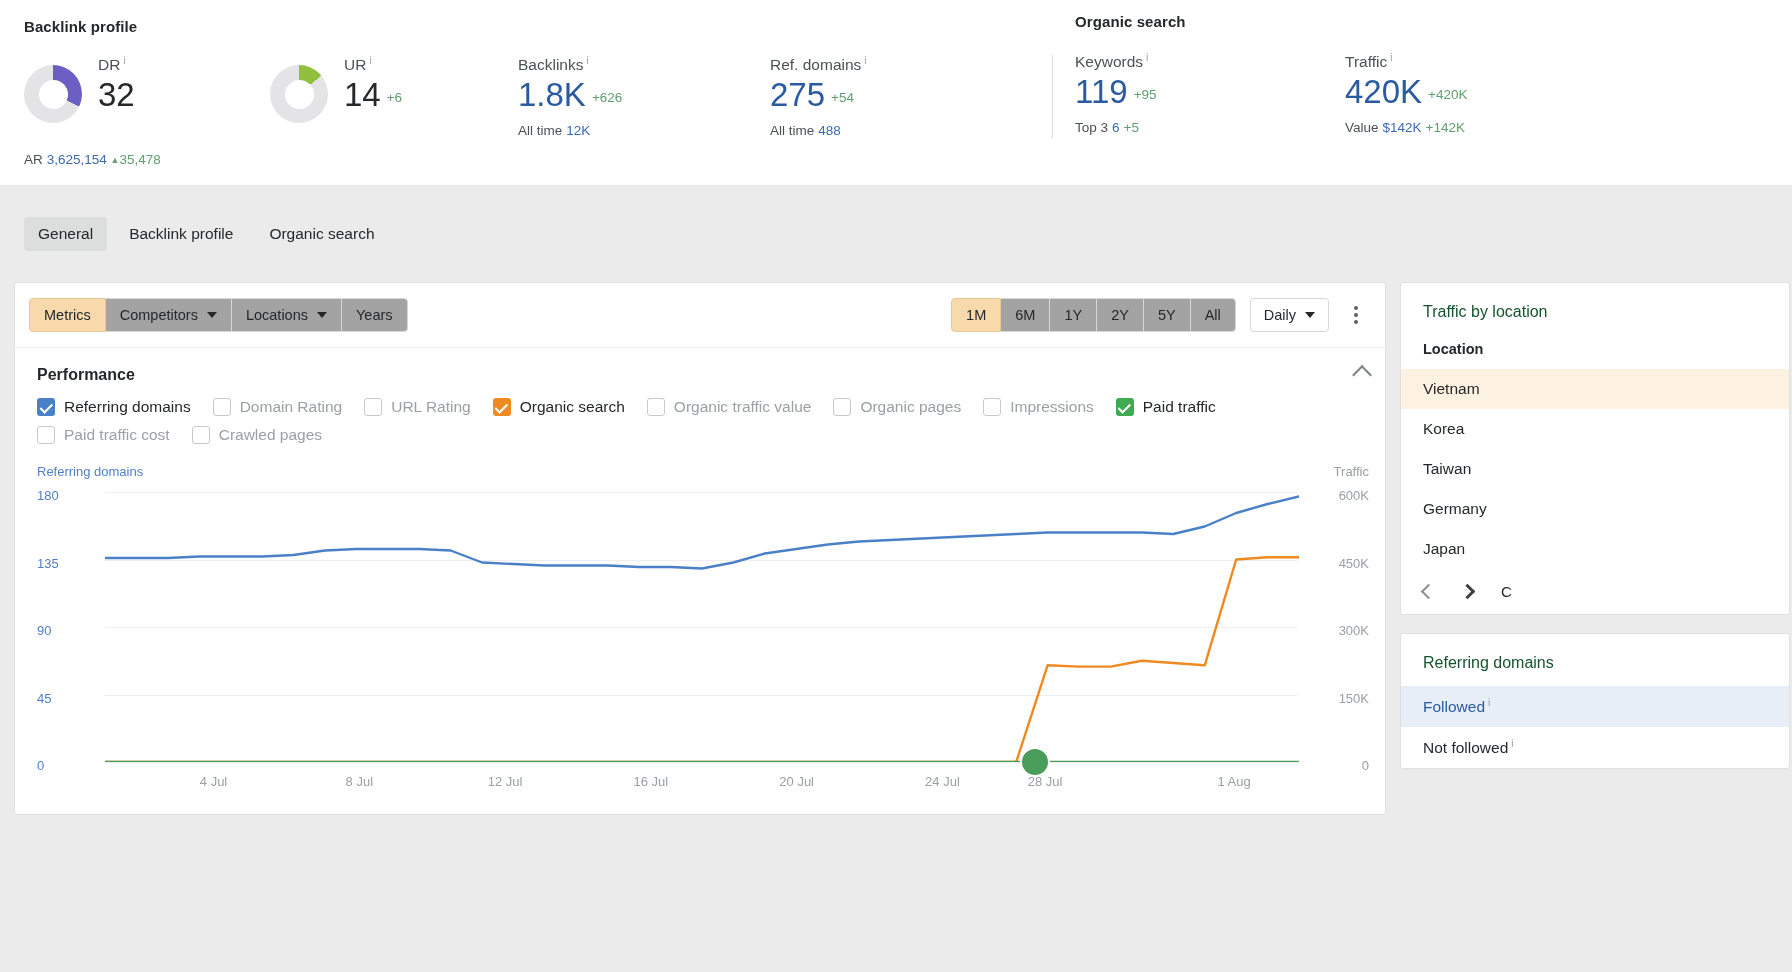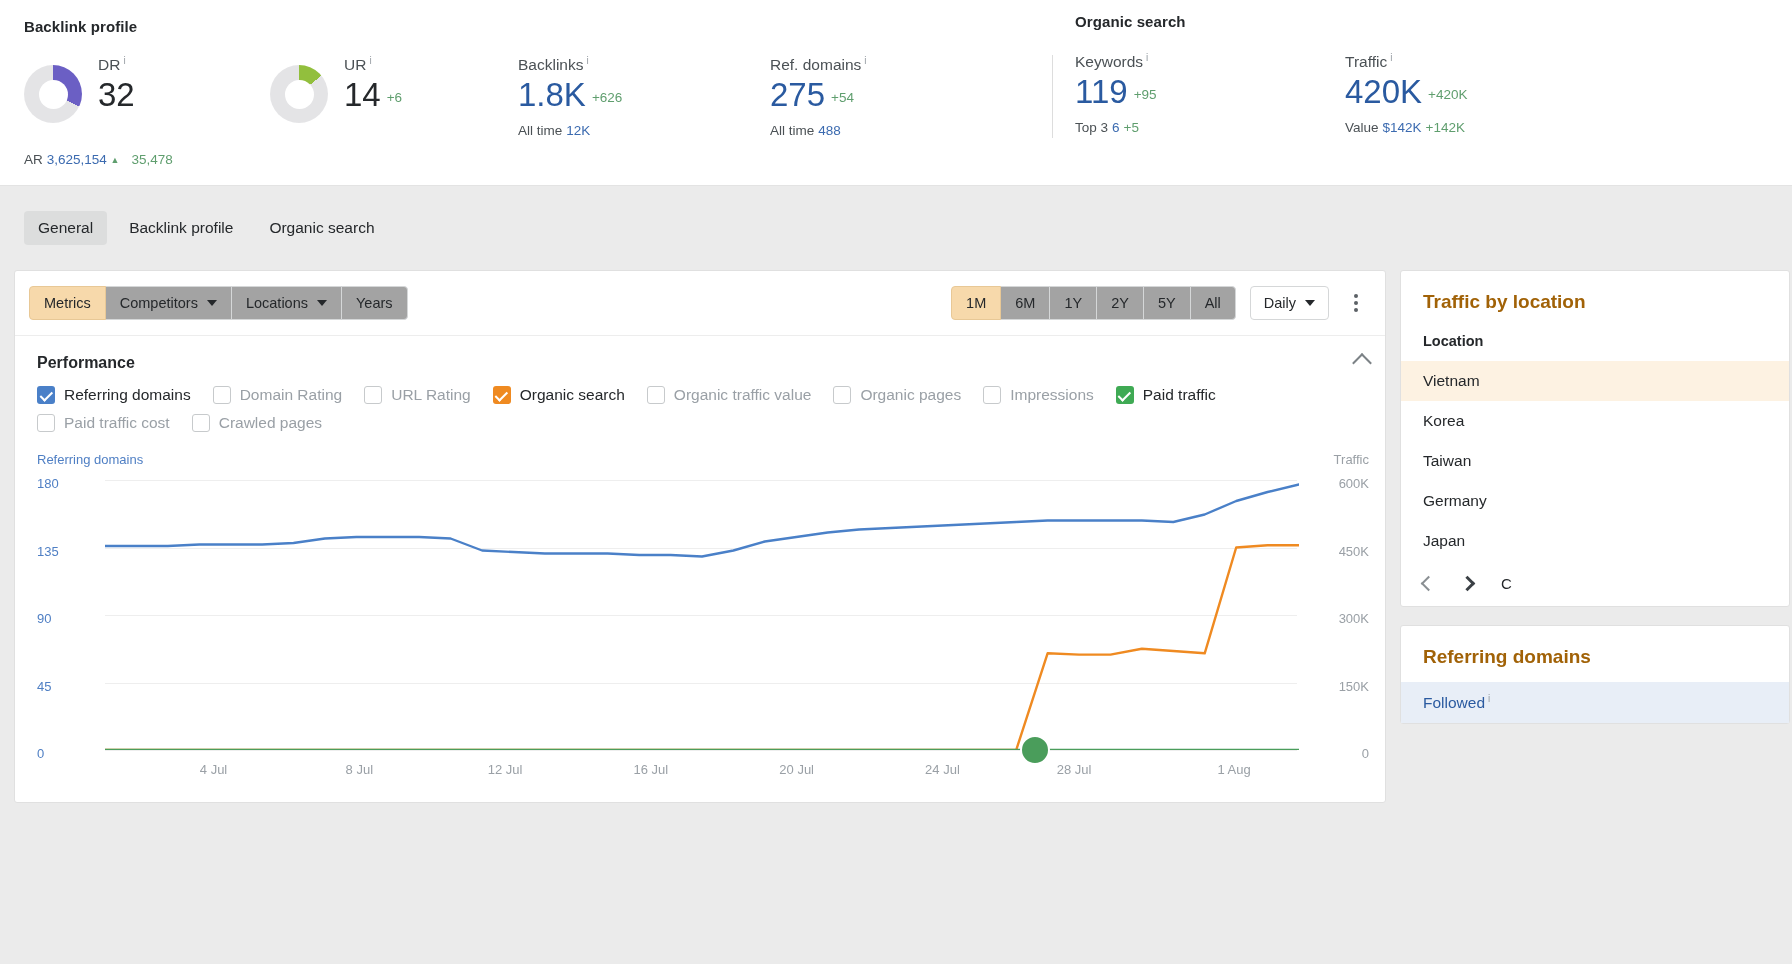--- a/index.html
+++ b/index.html
@@ -62,21 +62,21 @@
   }
 
   .vdivider {
     width: 1px; background: #dddddd;
     align-self: stretch; margin-right: 22px;
   }
   .organic-inner { padding-top: 0; }
 
   
   .tabbar {
-    height: 84px; background: #ebebeb;
+    height: 96px; background: #ebebeb;
     display: flex; align-items: center;
     padding: 0 24px;
   }
   .tab {
     font-size: 15.5px; color: #25282b;
     padding: 8px 14px; border-radius: 4px;
     margin-right: 8px; cursor: pointer;
   }
   .tab.active { background: #dcdddd; }
 
@@ -188,21 +188,21 @@
 
   .hover-dot {
     position: absolute; width: 30px; height: 30px; border-radius: 50%;
     background: #4a9d5b; border: 2px solid #fff;
   }
 
   
   .right-col { margin-left: 14px; width: 390px; flex: none; }
   .panel { background:#fff; border:1px solid #e0e0e0; border-radius:3px; }
   .panel-title {
-    font-size: 19px; font-weight: bold; color: #a16207;
+    font-size: 16px; font-weight: normal; color: #14532d;
     padding: 20px 22px 14px 22px;
   }
   .loc-head {
     font-size: 14.5px; font-weight: bold; color: #25282b;
     padding: 6px 22px 12px 22px;
   }
   .loc-row {
     font-size: 15.5px; color: #25282b;
     padding: 11px 22px;
   }
@@ -304,21 +304,21 @@
           <div class="metric-sub">
             <span>Value</span><span class="v">$142K</span><span class="g">+142K</span>
           </div>
         </div>
       </div>
     </div>
   </div>
 
   <div class="metric-sub" style="position:absolute;left:24px;top:143px;">
     <span>AR</span><span class="v">3,625,154</span>
-    <span class="tri">▲</span><span class="g" style="margin-left:12px;text-align:right;">35,478</span>
+    <span class="tri">▲</span><span class="g" style="margin-left:0;text-align:right;">35,478</span>
   </div>
 </div>
 
 <div class="tabbar">
   <div class="tab active">General</div>
   <div class="tab">Backlink profile</div>
   <div class="tab">Organic search</div>
 </div>
 
 <div class="main">
@@ -437,21 +437,21 @@
           </svg>
           <div class="hover-dot" style="left: 983.126px; top: 255px; background: rgb(74, 157, 91);"></div>
         </div>
       <div class="xrow" id="xrow">
           <div class="xtick" style="left: 176.535px;">4 Jul</div>
           <div class="xtick" style="left: 322.322px;">8 Jul</div>
           <div class="xtick" style="left: 468.109px;">12 Jul</div>
           <div class="xtick" style="left: 613.897px;">16 Jul</div>
           <div class="xtick" style="left: 759.684px;">20 Jul</div>
           <div class="xtick" style="left: 905.472px;">24 Jul</div>
-          <div class="xtick" style="left: 1037px;">28 Jul</div>
+          <div class="xtick" style="left: 1008px;">28 Jul</div>
           <div class="xtick" style="left: 1197.05px;">1 Aug</div>
         </div>
     </div>
   </div>
 
   <div class="right-col">
 
     <div class="panel">
       <div class="panel-title">Traffic by location</div>
       <div class="loc-head">Location</div>
@@ -467,15 +467,18 @@
         <div class="arrow r"></div>
         <div class="pager-label">C</div>
       </div>
     </div>
 
     <div class="panel panel2">
       <div class="panel-title">Referring domains</div>
       <div class="rd-tab sel">
         <span>Followed</span><i class="info-i">i</i>
       </div>
+      <div class="rd-tab">
+        <span>Not followed</span><i class="info-i">i</i>
+      </div>
     </div>
   </div>
 </div>
 
 </body></html>

